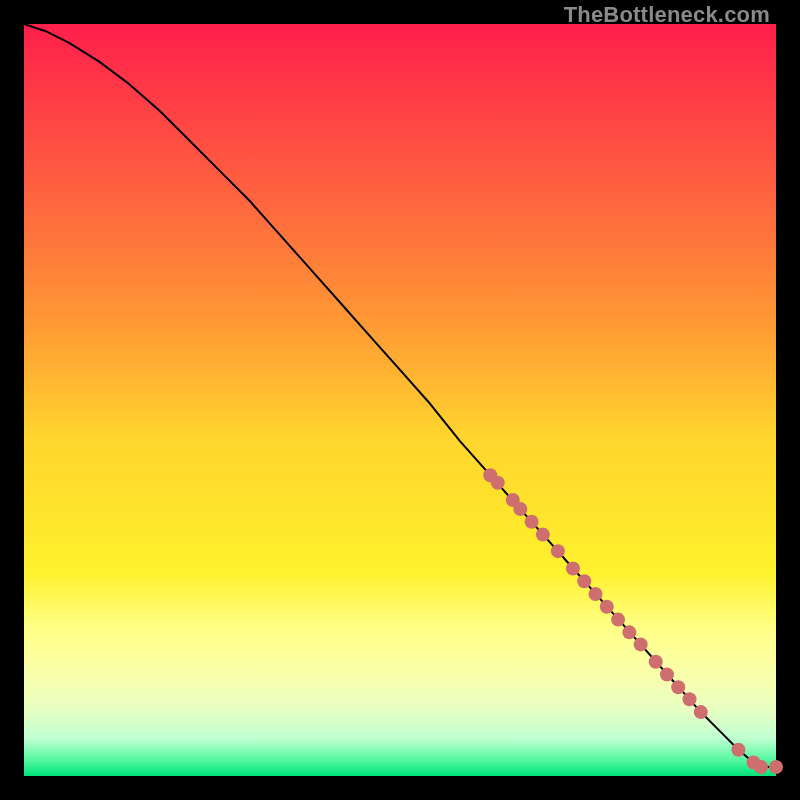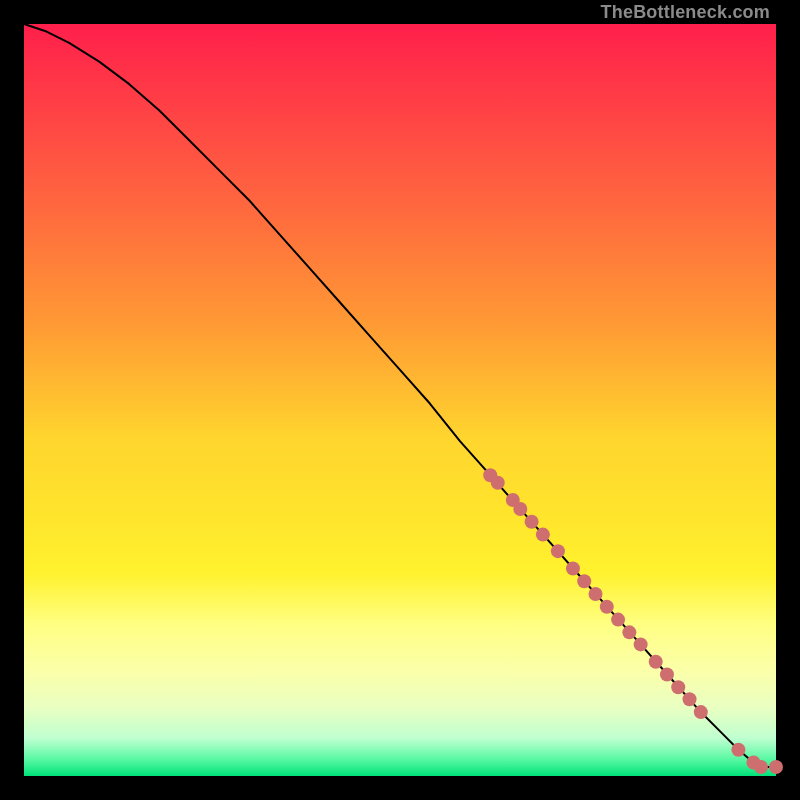--- a/index.html
+++ b/index.html
@@ -37,21 +37,21 @@
       #e8ffc2 91%,
       #bfffd0 95%,
       #50f79f 98%,
       #00e27a 100%
     );
   }
   .watermark {
     position: absolute;
     right: 6px;
     top: -22px;
-    font-size: 18px;
+    font-size: 22px;
     font-weight: 600;
     color: #8a8a8a;
     letter-spacing: 0.2px;
     user-select: none;
   }
   svg.curve {
     position: absolute;
     left: 0;
     top: 0;
     width: 752px;

